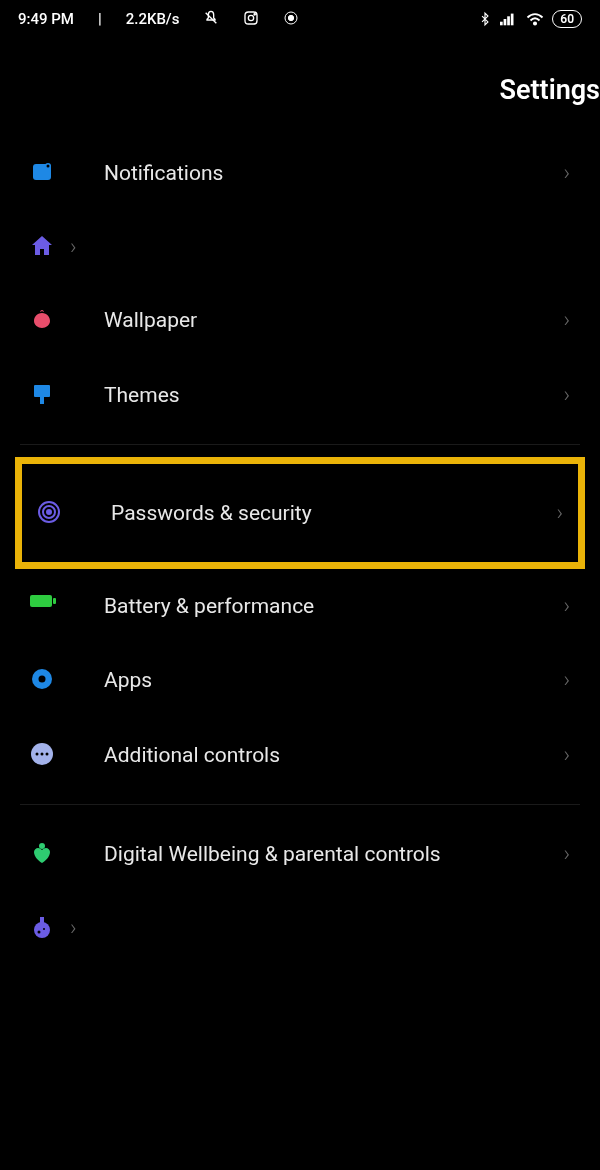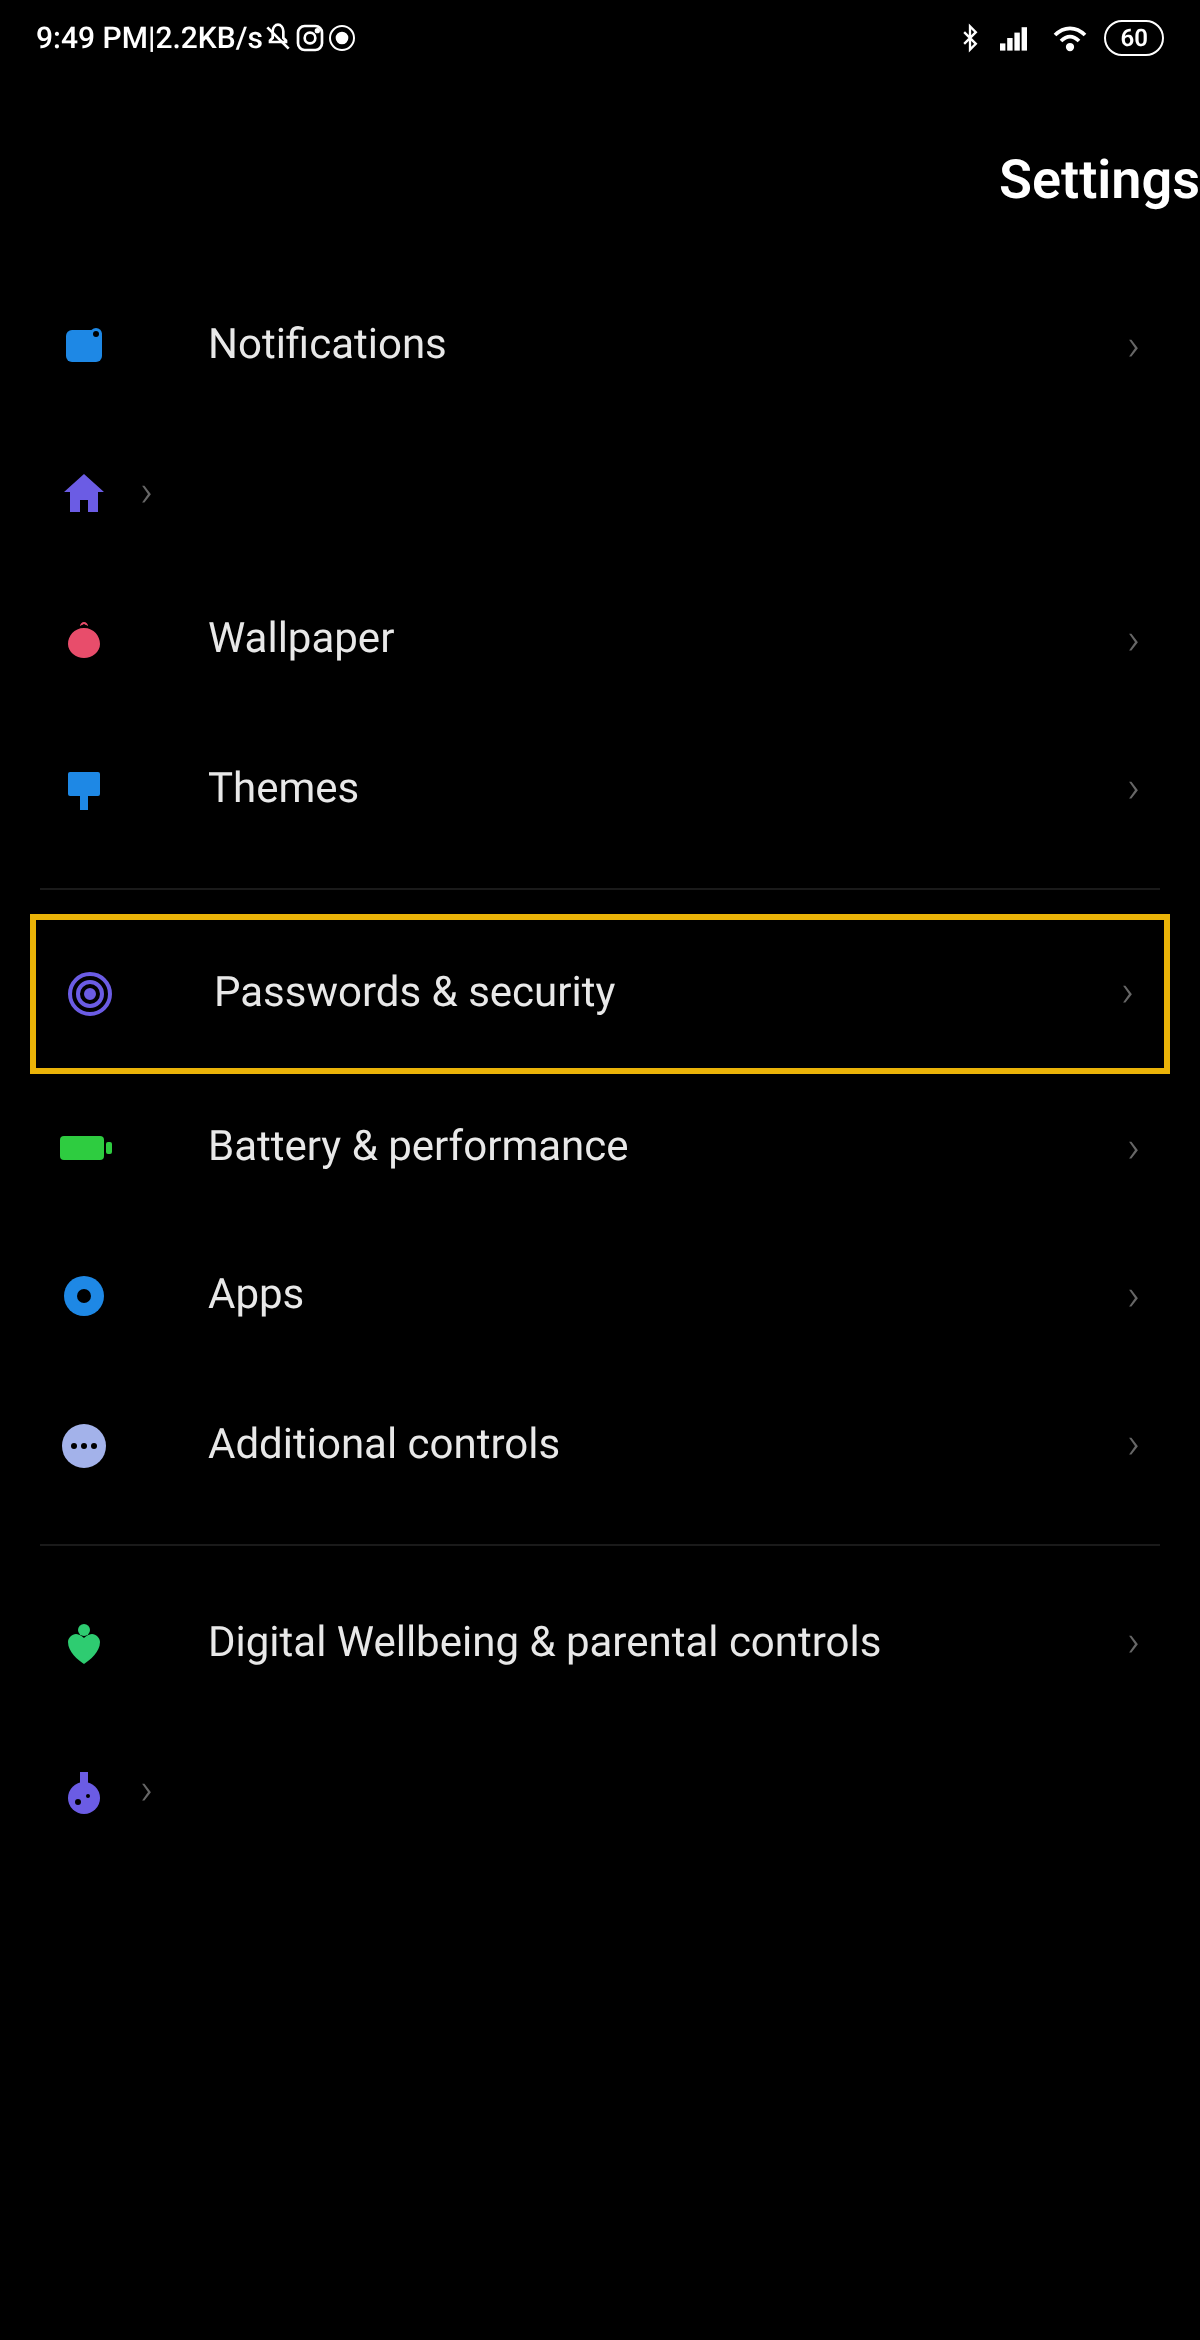--- a/index.html
+++ b/index.html
@@ -12,40 +12,40 @@
       overflow: hidden;
     }
     .status-bar {
       display: flex;
       justify-content: space-between;
       align-items: center;
       padding: 10px 18px;
       font-size: 15px;
       font-weight: 500;
     }
-    .status-left { display: flex; align-items: center; gap: 0; }
+    .status-left { display: flex; align-items: flex-start; gap: 24px; }
     .status-right { display: flex; gap: 8px; }
     .status-icon { display: inline-flex; align-items: center; }
     .battery-pill {
       border: 1.5px solid #fff;
       border-radius: 10px;
       padding: 1px 7px;
       font-size: 12px;
       font-weight: 600;
     }
     .page-title {
       text-align: right;
       font-size: 27px;
       font-weight: 600;
       padding: 36px 0 30px;
     }
     .settings-list { padding: 0 20px; }
     .settings-item {
       display: flex;
-      align-items: center;
+      align-items: flex-start;
       padding: 24px 10px;
       cursor: pointer;
       position: relative;
     }
     .item-icon {
       width: 40px;
       display: flex;
       align-items: center;
       justify-content: flex-start;
     }
@@ -61,23 +61,23 @@
       color: #666;
       font-size: 22px;
       font-weight: 300;
     }
     .divider {
       height: 1px;
       background: #1a1a1a;
       margin: 12px 0;
     }
     .highlight-box {
-      border: 3px solid #eab308;
+      border: 7px solid #eab308;
       margin: 0 -5px;
-      padding: 24px 15px !important;
+      padding: 36px 15px !important;
     }
     svg { display: block; }
   </style>
 </head>
 <body>
 
 <div class="status-bar">
   <div class="status-left">
     <span>9:49 PM</span>
     <span>|</span>

